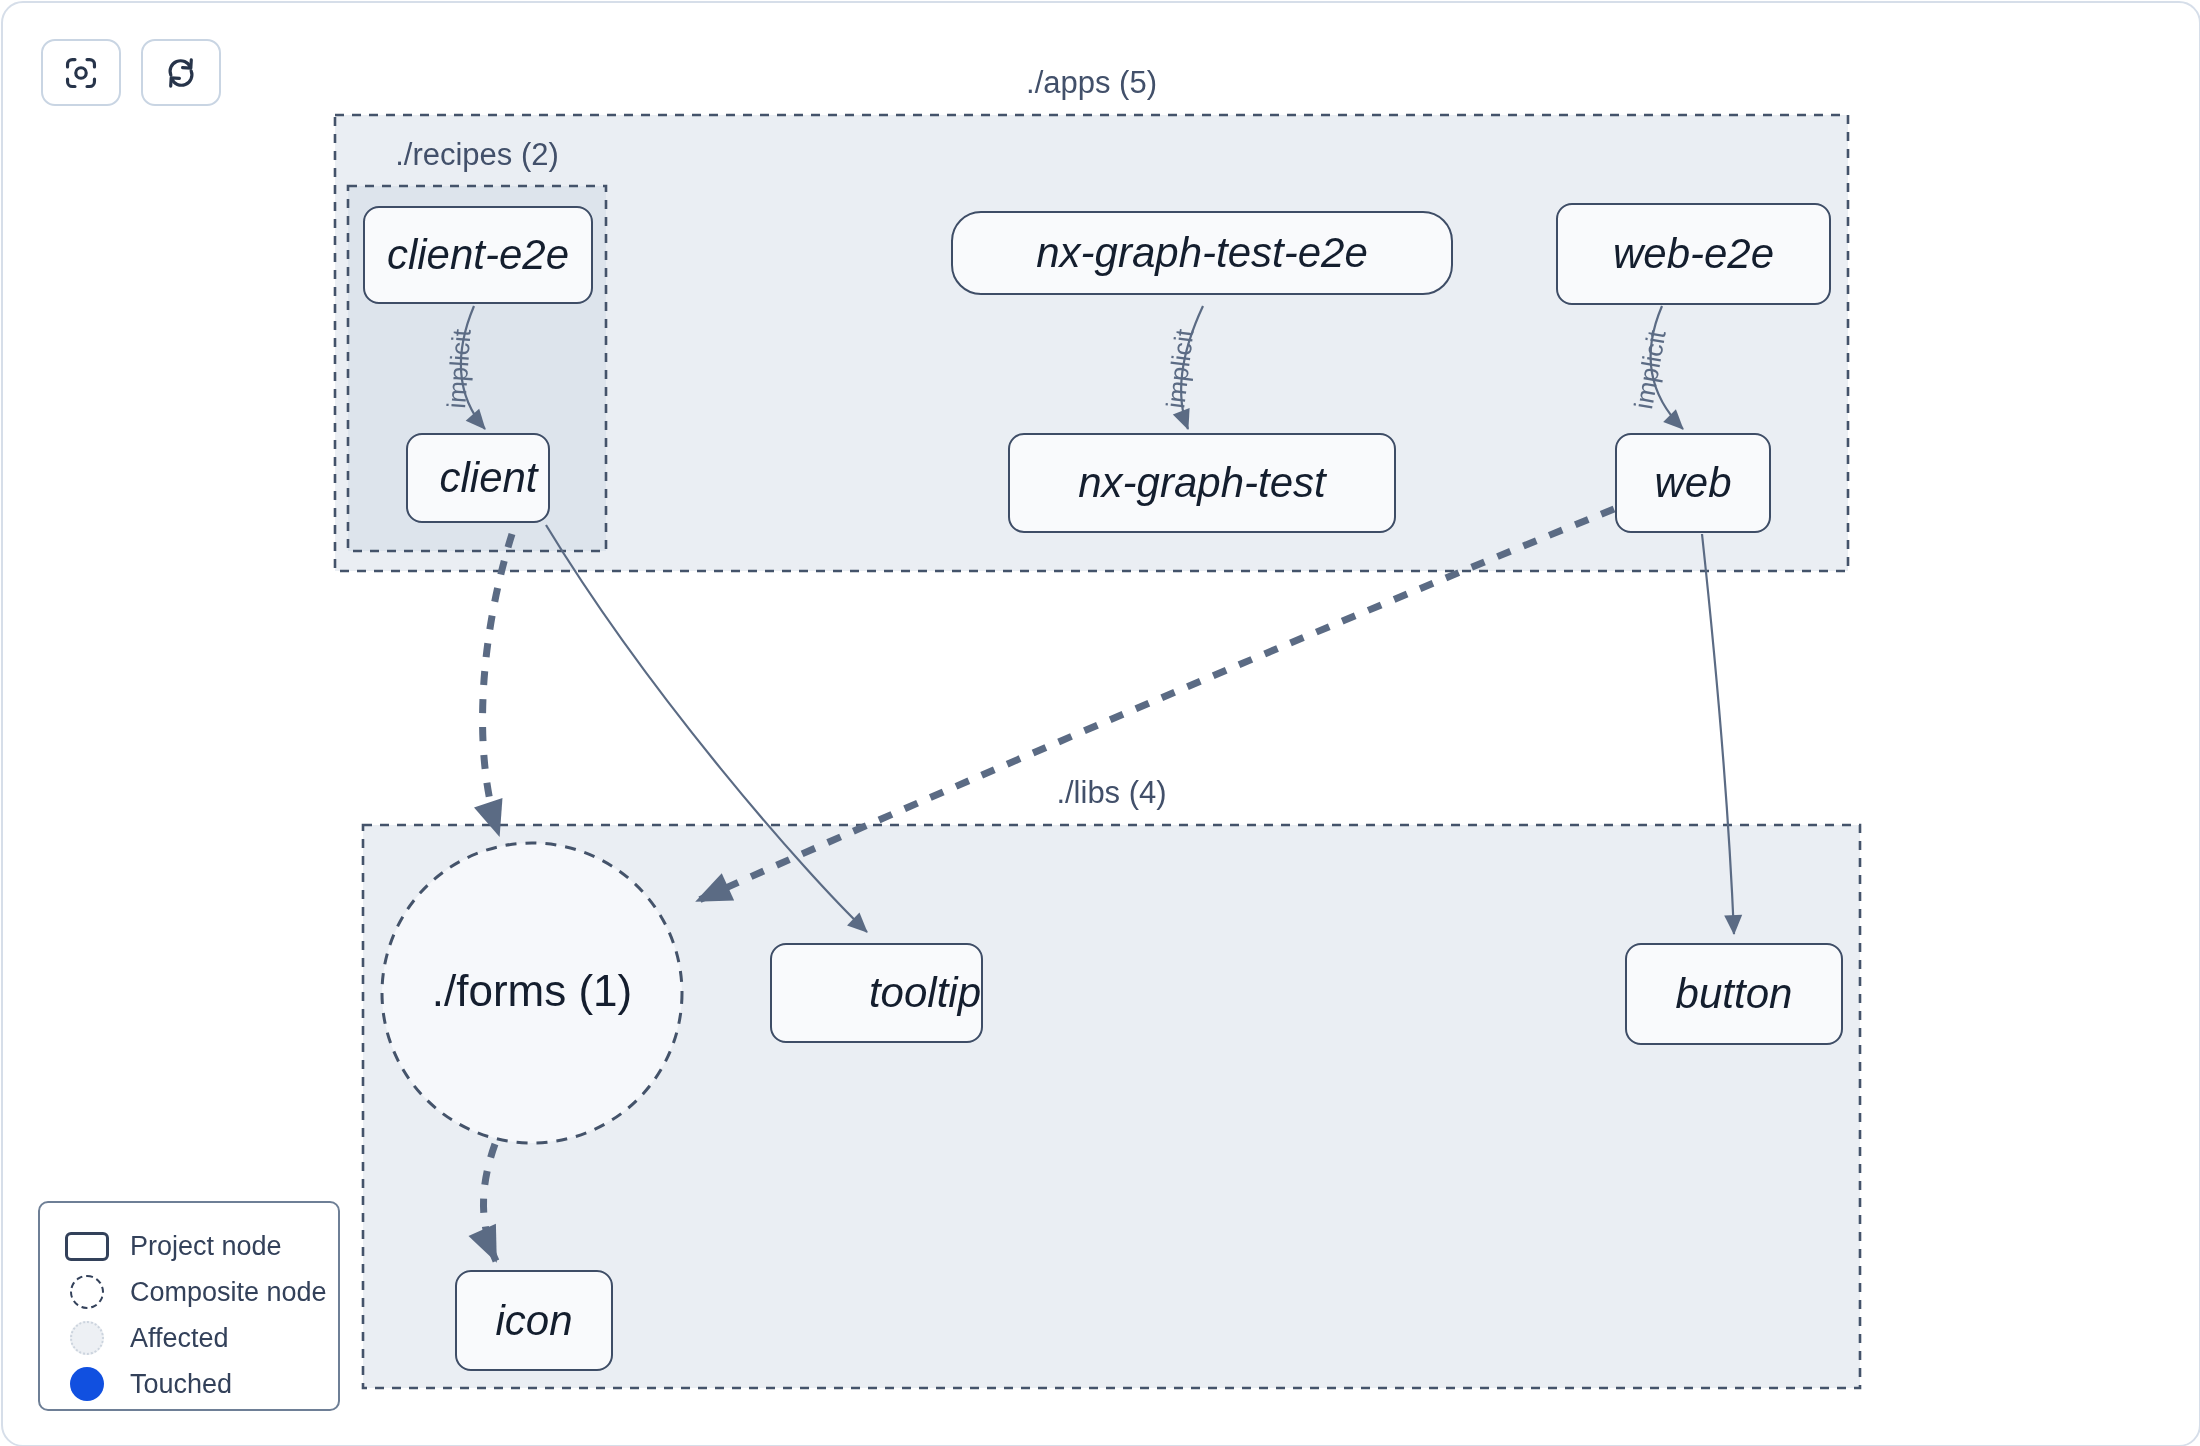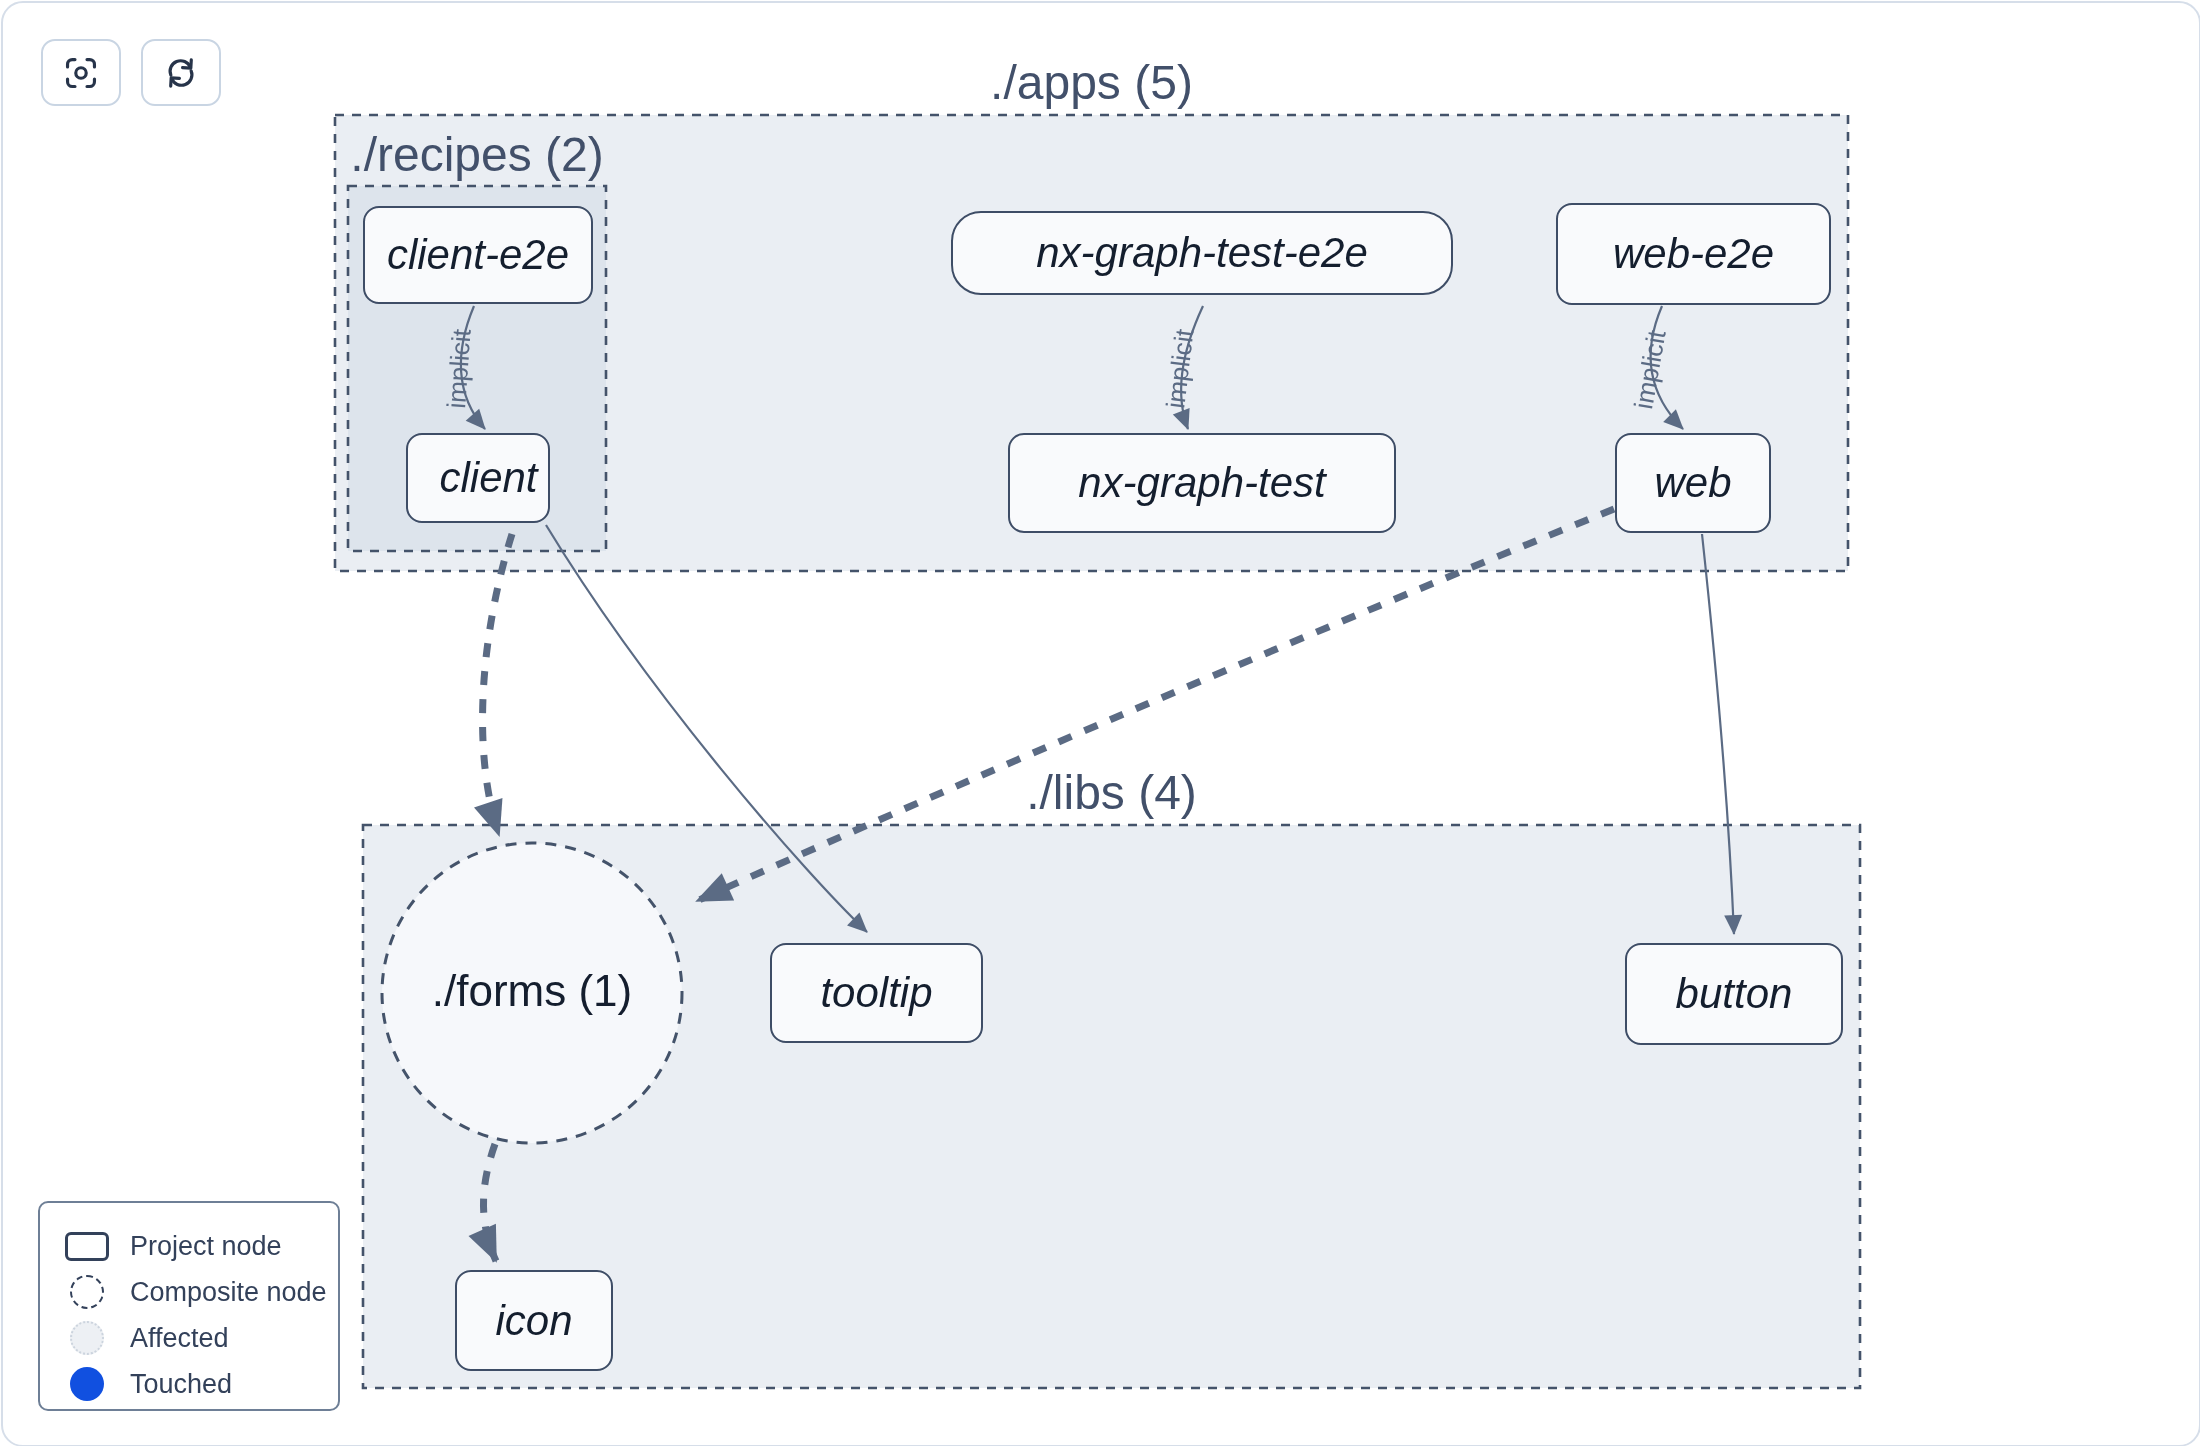--- a/index.html
+++ b/index.html
@@ -3,21 +3,21 @@
 <meta charset="utf-8">
 <style>
   html,body{margin:0;padding:0;background:#fff;font-family:"Liberation Sans",sans-serif;}
   .canvas{position:relative;width:2196px;height:1442px;margin:1px;border:2px solid #d6dee9;border-radius:22px;background:#ffffff;overflow:hidden;}
   svg.graph{position:absolute;left:0;top:0;z-index:2;}
   
   .toolbar{position:absolute;left:38px;top:36px;z-index:6;display:flex;gap:20px;}
   .tool-btn{width:80px;height:67px;background:#ffffff;border:2px solid #c9d5e3;border-radius:14px;display:flex;align-items:center;justify-content:center;cursor:pointer;box-sizing:border-box;}
   .tool-btn svg{stroke:#27344a;fill:none;stroke-width:2;stroke-linecap:round;stroke-linejoin:round;}
   
-  .group-title{position:absolute;z-index:4;text-align:center;font-size:48px;color:#42506a;line-height:52px;}
+  .group-title{position:absolute;z-index:4;text-align:center;font-size:31px;color:#42506a;line-height:52px;}
   
   .node{position:absolute;z-index:3;background:#f9fafc;border:2px solid #3e4d66;border-radius:16px;display:flex;align-items:center;justify-content:center;box-sizing:border-box;cursor:pointer;}
   .node span{font-size:42px;color:#141e2e;white-space:nowrap;font-style:italic;}
   .forms-label{position:absolute;z-index:3;text-align:center;font-size:44px;color:#141e2e;cursor:pointer;}
   
   text.edge-label{font-size:26px;fill:#5b6b84;text-anchor:middle;dominant-baseline:middle;font-family:"Liberation Sans",sans-serif;}
   
   .legend{position:absolute;left:35px;top:1198px;width:302px;height:210px;z-index:6;background:#ffffff;border:2px solid #6e7f96;border-radius:10px;box-sizing:border-box;padding:20px 10px 0 22px;}
   .legend-row{display:flex;align-items:center;height:46px;}
   .legend-swatch{width:50px;display:flex;align-items:center;justify-content:center;flex:0 0 50px;}
@@ -98,21 +98,21 @@
   </div>
   <div class="node" style="left:403px;top:430px;width:144px;height:90px;padding-left:21px;">
     <span>client</span>
   </div>
   <div class="node" style="left:1005px;top:430px;width:388px;height:100px;">
     <span>nx-graph-test</span>
   </div>
   <div class="node" style="left:1612px;top:430px;width:156px;height:100px;">
     <span>web</span>
   </div>
-  <div class="node" style="left:767px;top:940px;width:213px;height:100px;">
+  <div class="node" style="left:767px;top:940px;width:213px;height:100px;justify-content:flex-end;">
     <span>tooltip</span>
   </div>
   <div class="node" style="left:1622px;top:940px;width:218px;height:102px;">
     <span>button</span>
   </div>
   <div class="node" style="left:452px;top:1267px;width:158px;height:101px;">
     <span>icon</span>
   </div>
 
   <div class="legend">

